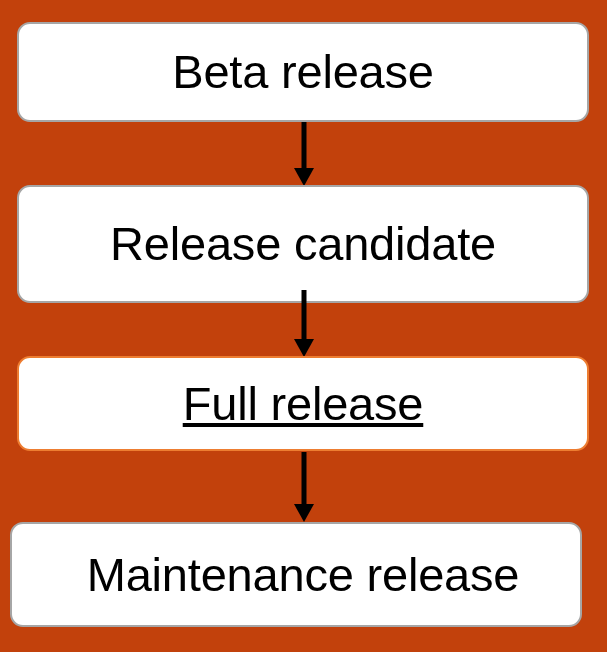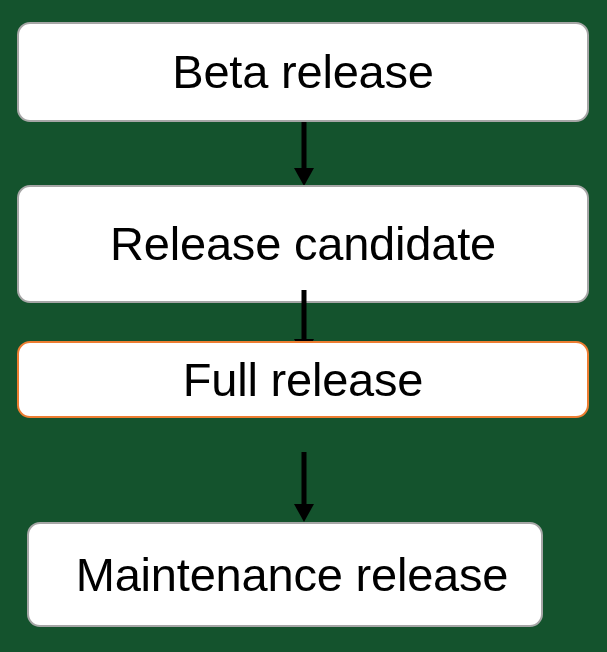--- a/index.html
+++ b/index.html
@@ -8,21 +8,21 @@
     background: #ffffff;
   }
   body {
     font-family: "Liberation Sans", sans-serif;
   }
 
   #diagram-canvas {
     position: relative;
     width: 607px;
     height: 652px;
-    background: #14532d;
+    background: #c2410c;
     overflow: hidden;
   }
 
   .node-box {
     position: absolute;
     box-sizing: border-box;
     background: #ffffff;
     border-style: solid;
     border-width: 2.5px;
     border-radius: 13px;
@@ -41,22 +41,22 @@
     line-height: 1.05;
     color: #000000;
     white-space: nowrap;
     letter-spacing: -0.2px;
     text-align: center;
   }
 
   
   #node-beta-release        { left: 17px; top: 22px;  width: 572px; height: 100px; }
   #node-release-candidate   { left: 17px; top: 185px; width: 572px; height: 118px; }
-  #node-full-release        { left: 17px; top: 341px; width: 572px; height: 77px;  }
-  #node-maintenance-release { left: 27px; top: 522px; width: 516px; height: 105px; padding-left: 14px; }
+  #node-full-release        { left: 17px; top: 356px; width: 572px; height: 95px; text-decoration: underline;  }
+  #node-maintenance-release { left: 10px; top: 522px; width: 572px; height: 105px; padding-left: 14px; }
 
   
   .connector-arrow {
     position: absolute;
     left: 0;
     width: 607px;
     pointer-events: none;
   }
   #arrow-beta-to-rc   { top: 118px; height: 72px; }
   #arrow-rc-to-full   { top: 286px; height: 76px; }

